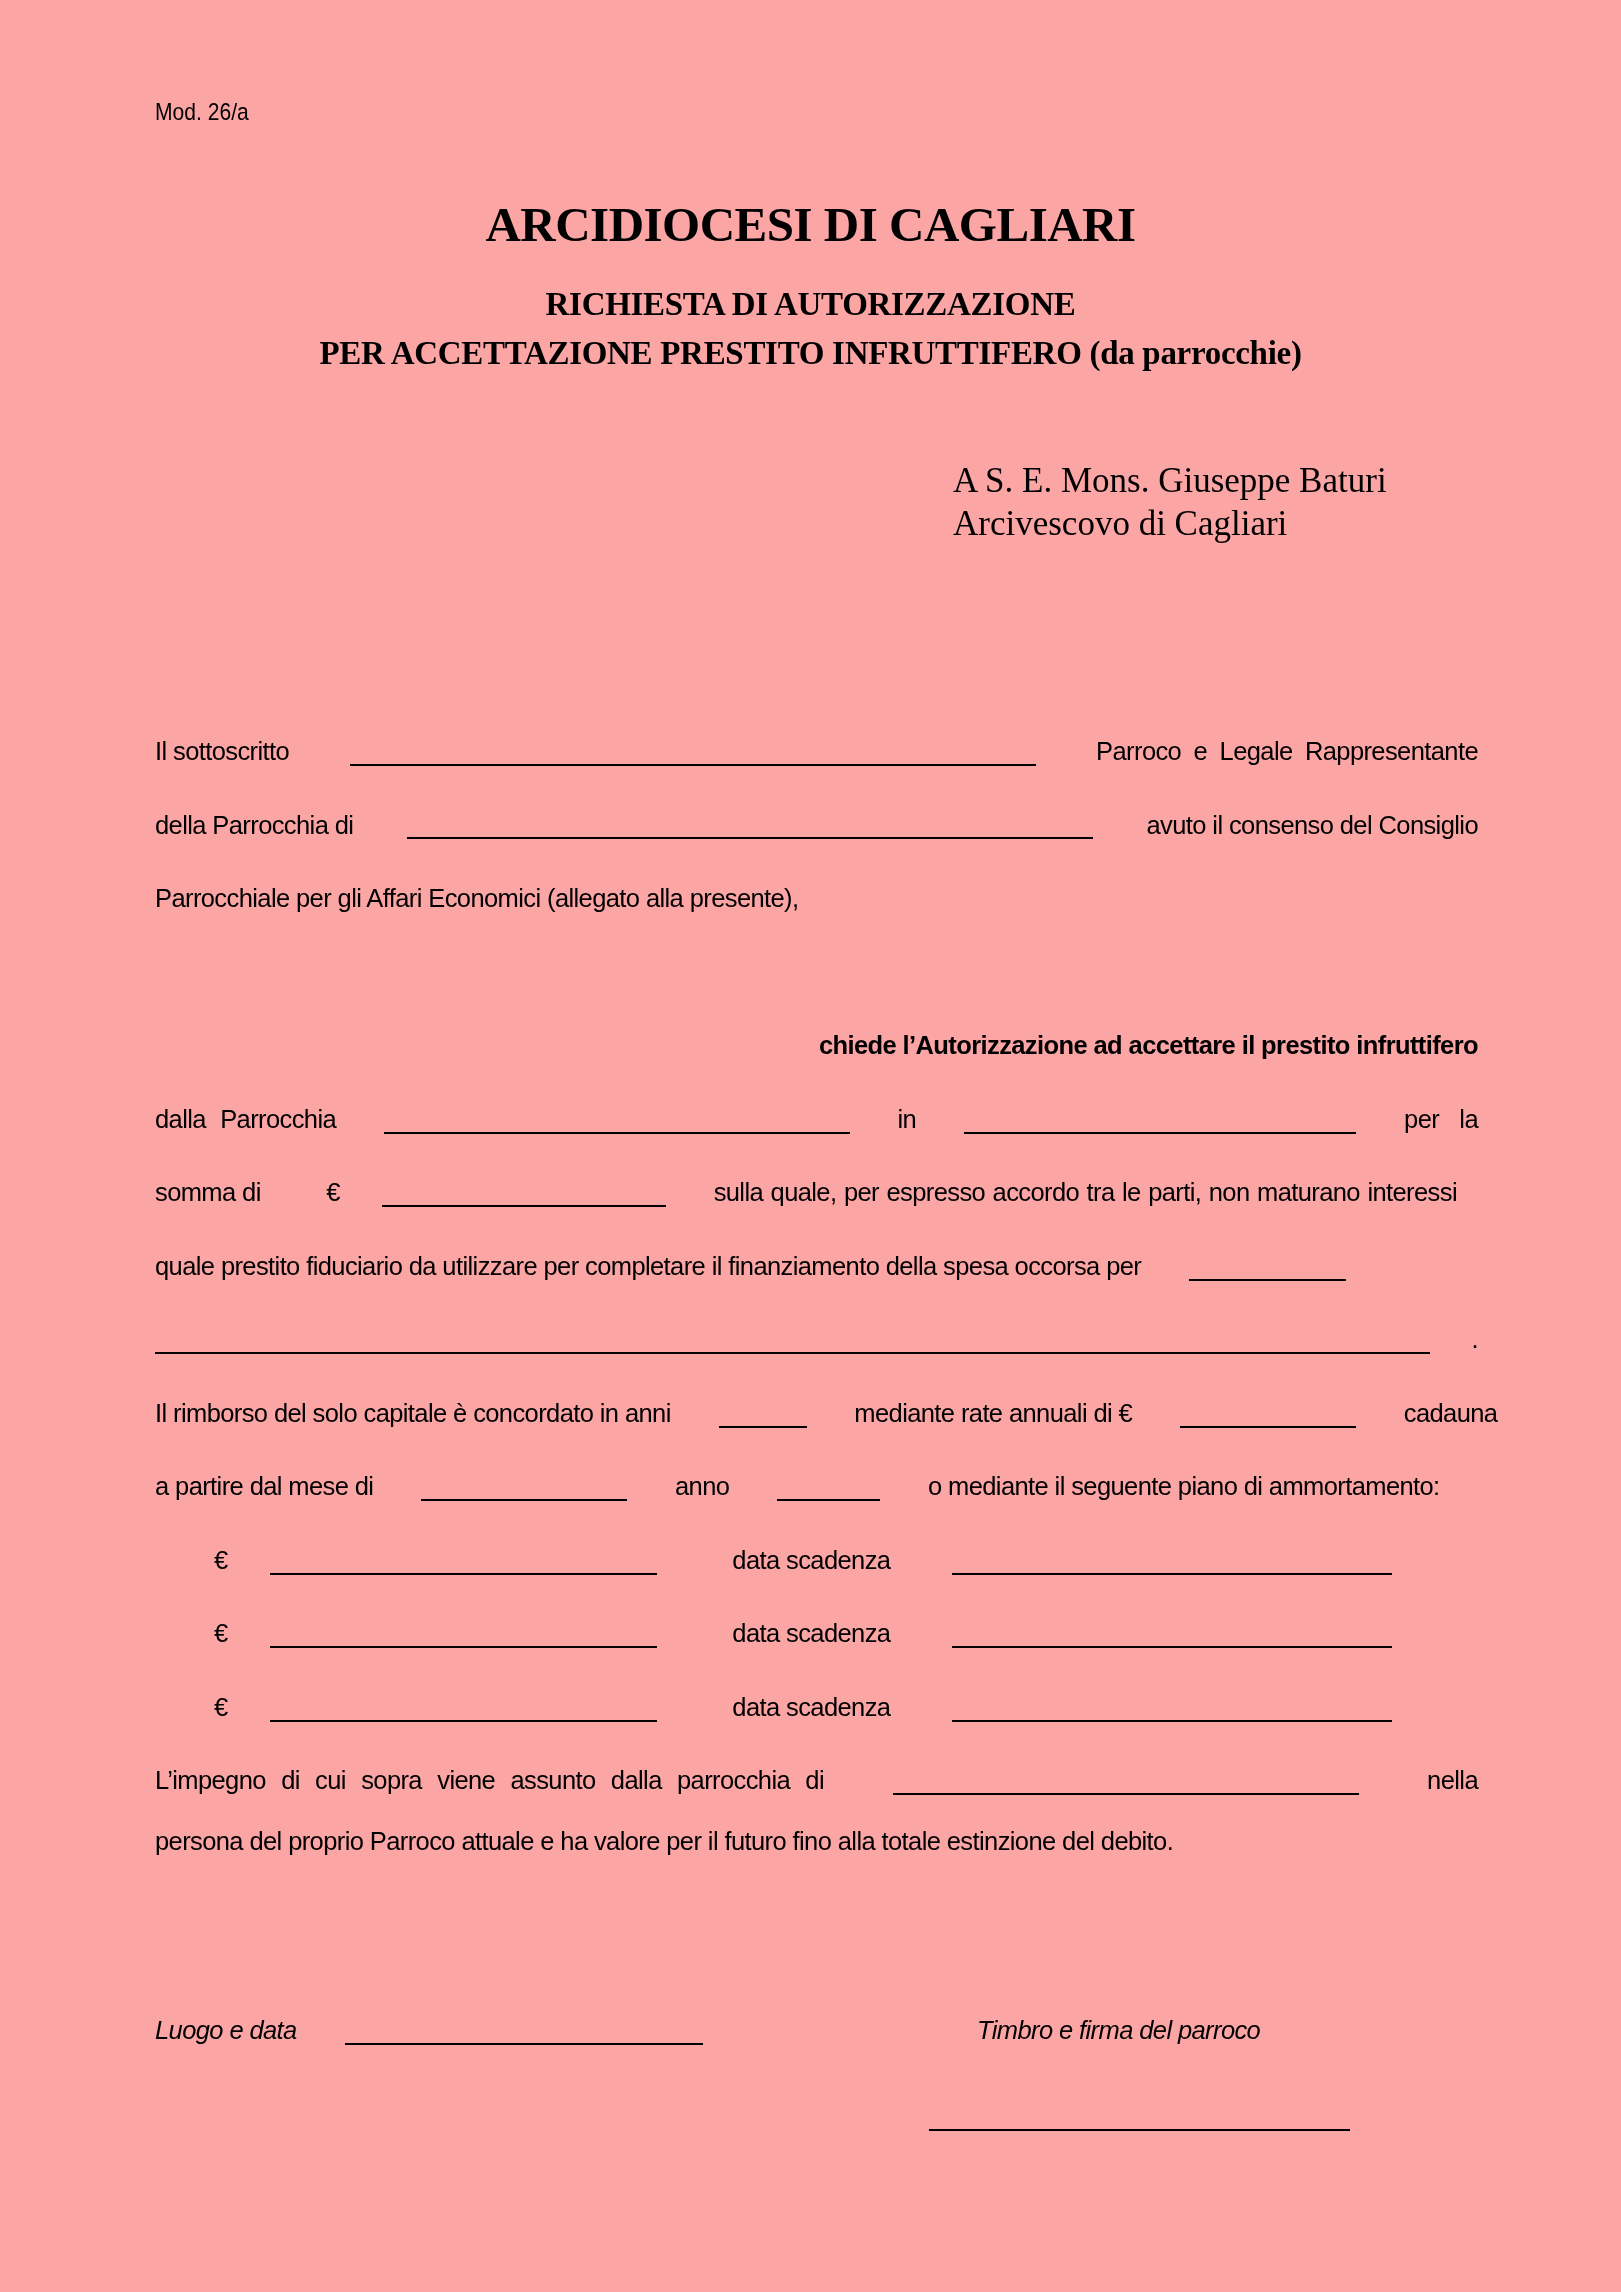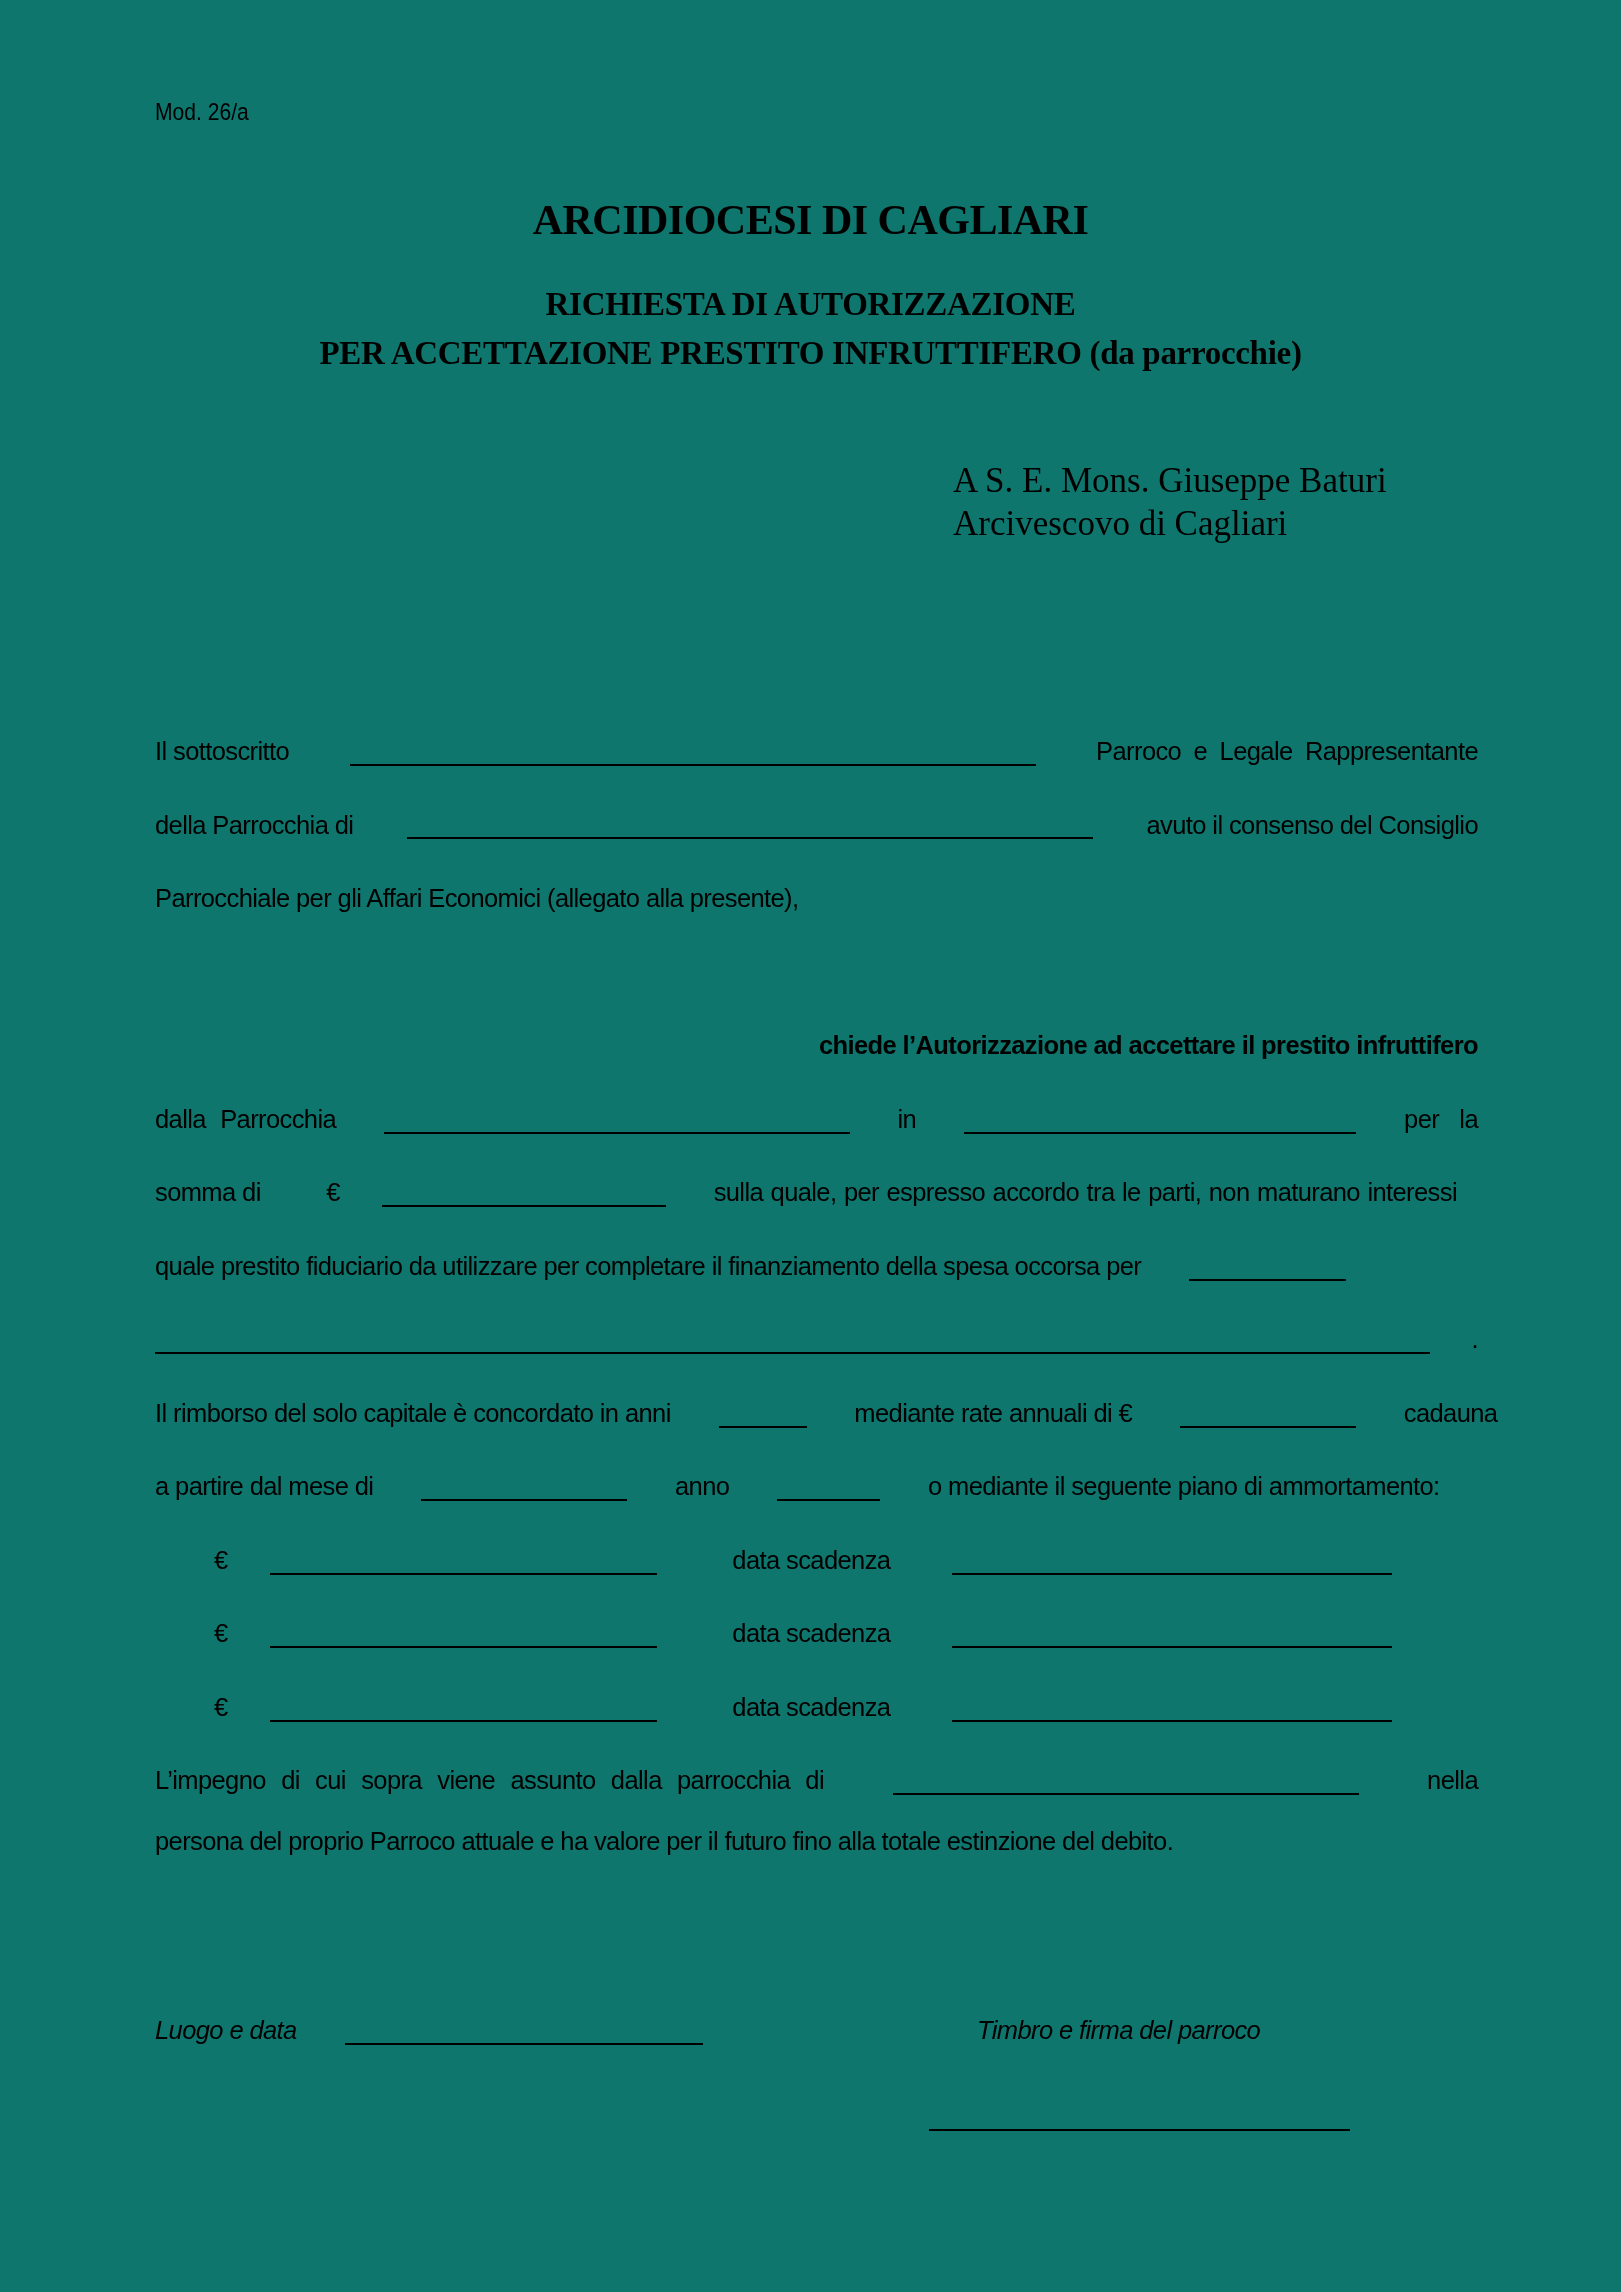--- a/index.html
+++ b/index.html
@@ -1,22 +1,22 @@
 <!DOCTYPE html>
 <html><head>
 <meta charset="utf-8">
 <style>
   html, body { margin: 0; padding: 0; background: #ffffff; }
   body { width: 1621px; height: 2293px; position: relative; overflow: hidden; color: #000; }
-  .page { position: absolute; left: 0; top: 0; width: 1621px; height: 2293px; background: #0f766e; }
+  .page { position: absolute; left: 0; top: 0; width: 1621px; height: 2293px; background: #fca5a5; }
   .sans { font-family: "Liberation Sans", "DejaVu Sans", sans-serif; }
   .serif { font-family: "Liberation Serif", "DejaVu Serif", serif; }
 
   .mod { position: absolute; left: 155px; top: 98px; font-size: 24.5px; transform: scaleX(0.86); transform-origin: left; }
-  .title { position: absolute; left: 0; width: 1621px; text-align: center; top: 196px; font-size: 42px; font-weight: bold; letter-spacing: -0.5px; }
+  .title { position: absolute; left: 0; width: 1621px; text-align: center; top: 196px; font-size: 49px; font-weight: bold; letter-spacing: -0.5px; }
   .subtitle { position: absolute; left: 0; width: 1621px; text-align: center; font-size: 33px; font-weight: bold; letter-spacing: -0.3px; }
   .sub1 { top: 286px; }
   .sub2 { top: 335px; }
   .addr { position: absolute; left: 953px; font-size: 35px; }
   .addr1 { top: 461px; }
   .addr2 { top: 504px; }
 
   .line { position: absolute; left: 155px; width: 1323px; font-size: 25.5px; white-space: nowrap; display: flex; align-items: flex-end; gap: 40px; }
   .line.justify { justify-content: space-between; }
   .line > span { transform-origin: left bottom; }

